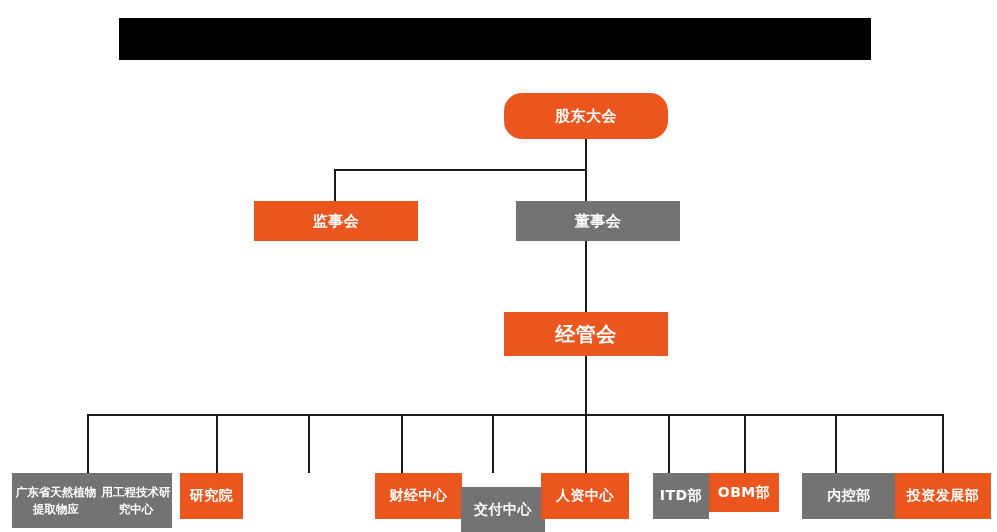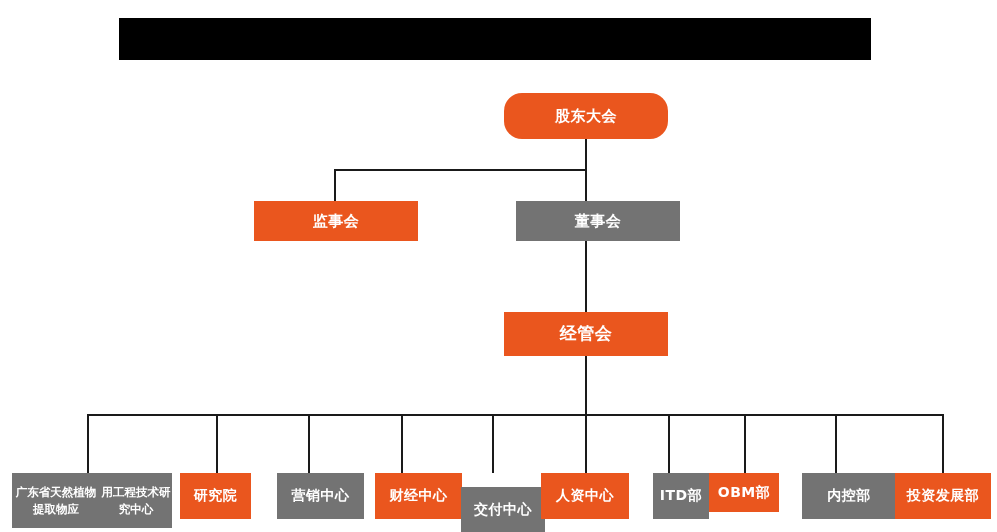--- a/index.html
+++ b/index.html
@@ -36,21 +36,21 @@
     font-weight: bold;
     line-height: 1.25;
     letter-spacing: 0.5px;
     z-index: 3;
   }
   .node.primary   { background: #EA561E; }
   .node.secondary { background: #737373; margin-left: 12px; }
 
   .node.lvl1 { font-size: 15px; }
   .node.lvl2 { font-size: 15px; }
-  .node.lvl3 { font-size: 17px; }
+  .node.lvl3 { font-size: 20px; }
   .node.leaf { font-size: 14px; }
   .node.leaf.small { font-size: 11.5px; line-height: 1.45; letter-spacing: 0px; }
 
   .line {
     position: absolute;
     background: #1a1a1a;
     z-index: 1;
   }
   .line.v { width: 2px; }
   .line.h { height: 2px; }
@@ -89,23 +89,22 @@
 
   <div class="node lvl2 secondary" style="left:504px; top:201px; width:164px; height:40px;">董事会</div>
 
   <div class="node lvl3 primary" style="left:504px; top:312px; width:164px; height:44px;">经管会</div>
 
   <div class="node leaf small secondary" style="left:0px; top:473px; width:160px; height:55px; flex-direction:row;">
     <span>广东省天然植物提取物应</span>
     <span>用工程技术研究中心</span>
   </div>
 
-  <div class="node leaf primary" style="left:180px; top:473px; width:71px; height:46px;">研究院</div>
+  <div class="node leaf primary" style="left:180px; top:473px; width:63px; height:46px;">研究院</div>
 
-  <div class="node leaf secondary" style="left:265px; top:473px; width:87px; height:46px;">营销中心</div>
 
   <div class="node leaf primary" style="left:375px; top:473px; width:87px; height:46px;">财经中心</div>
 
   <div class="node leaf secondary" style="left:449px; top:487px; width:84px; height:46px;">交付中心</div>
 
   <div class="node leaf primary" style="left:541px; top:473px; width:88px; height:46px;">人资中心</div>
 
   <div class="node leaf secondary" style="left:641px; top:473px; width:56px; height:46px;">ITD部</div>
 
   <div class="node leaf primary" style="left:709px; top:473px; width:70px; height:39px;">OBM部</div>

